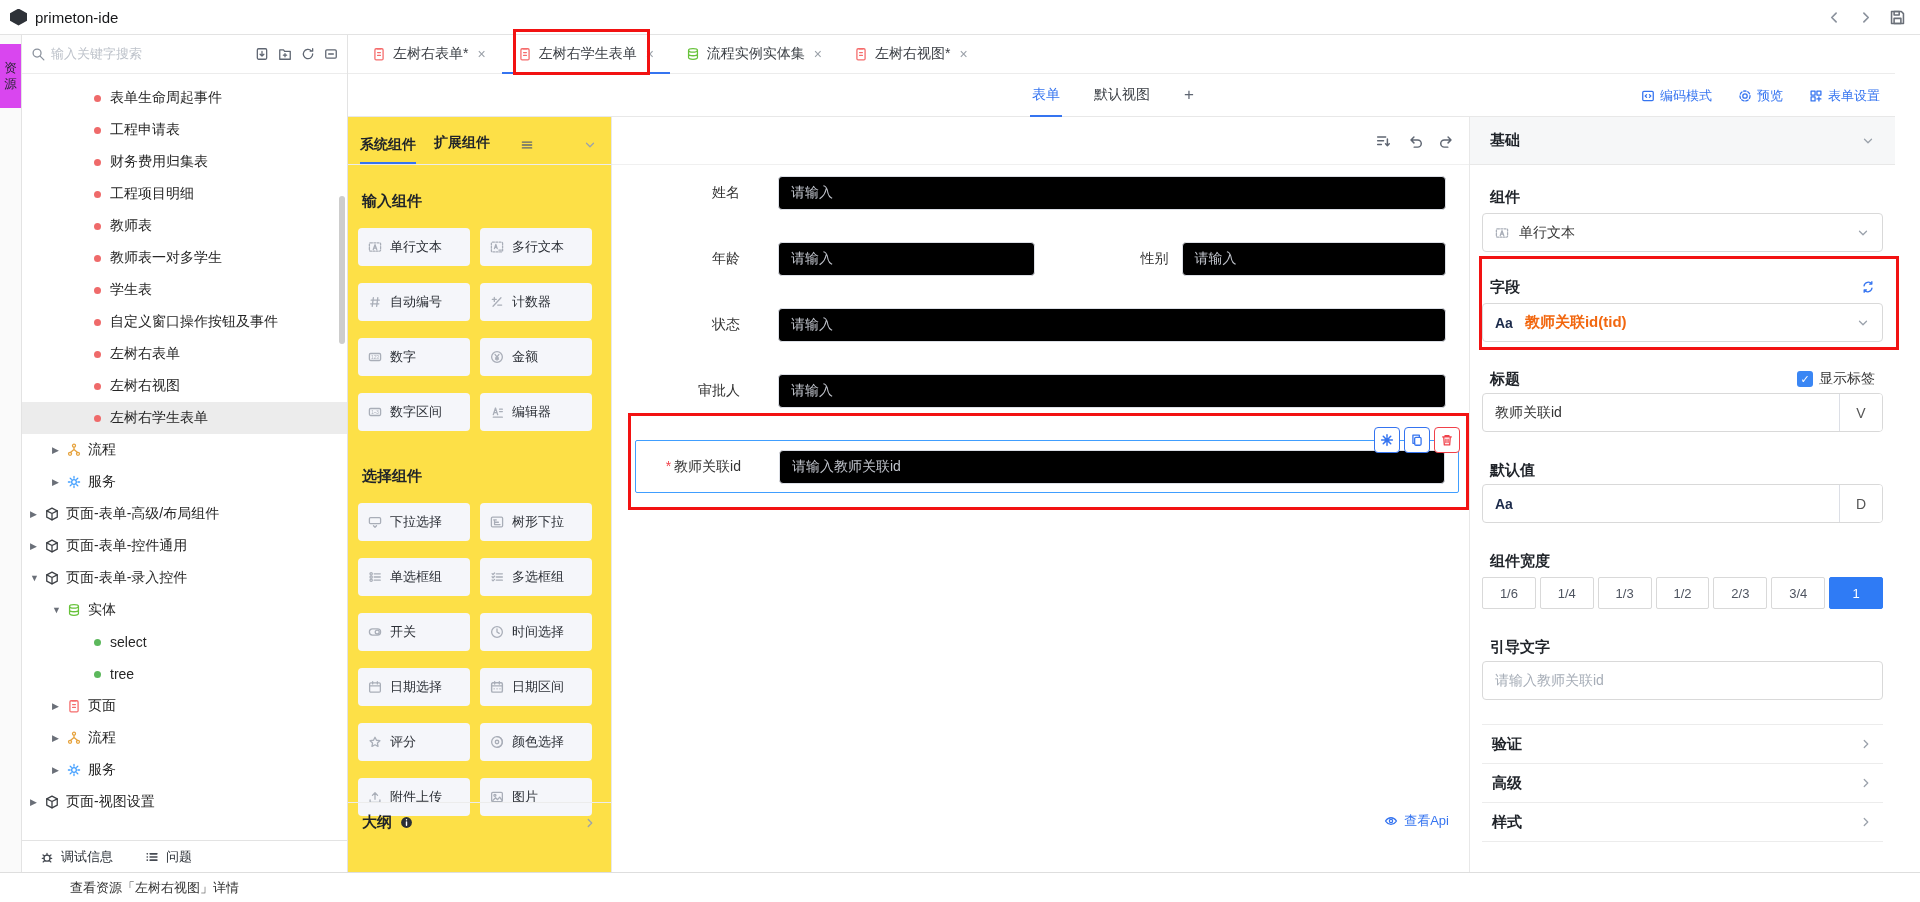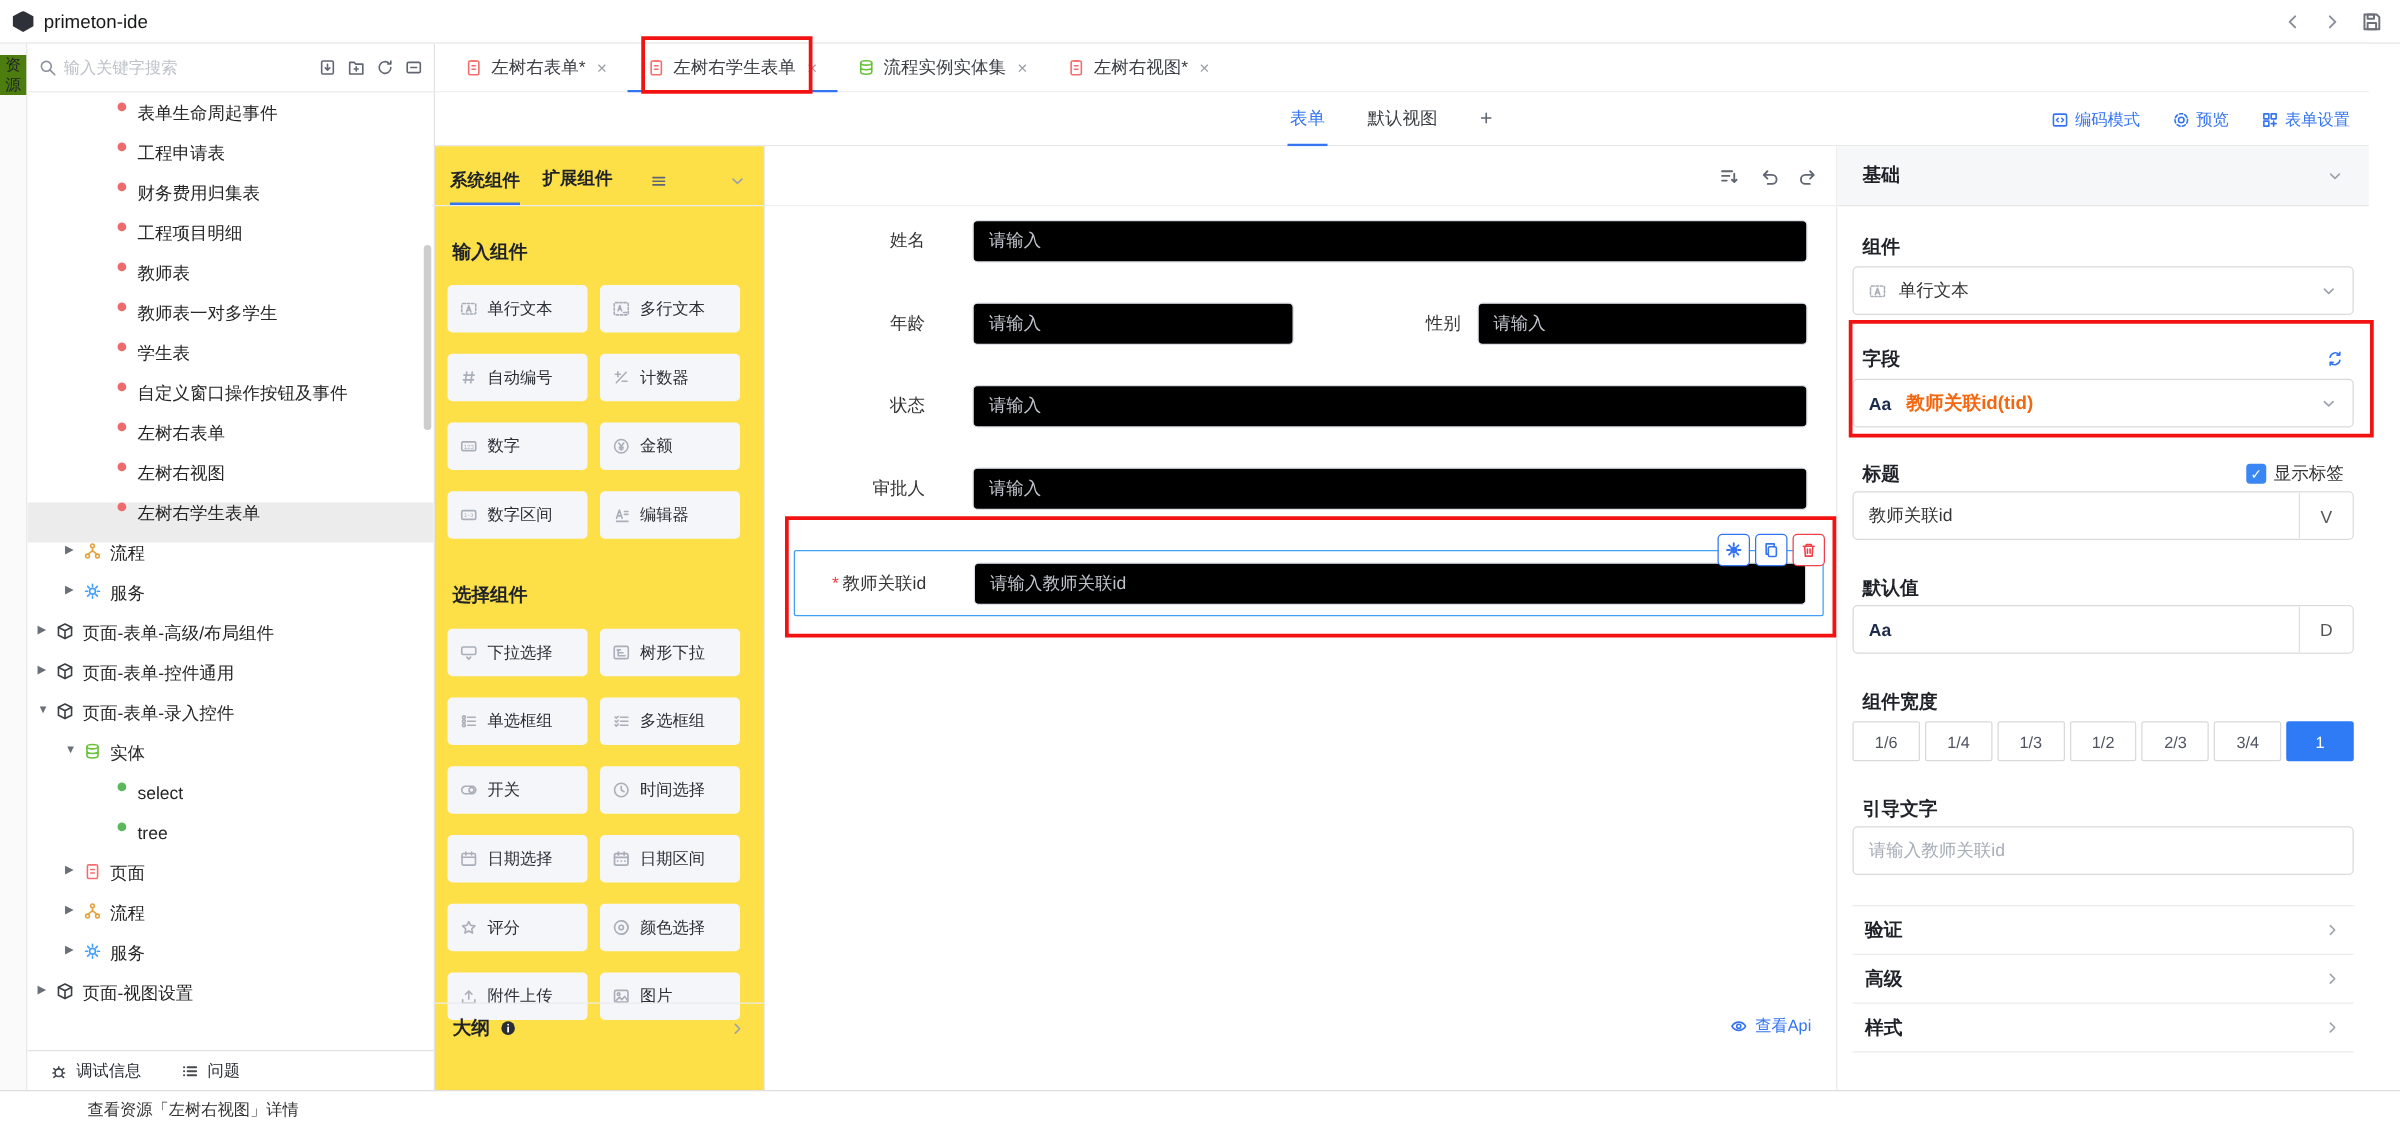--- a/index.html
+++ b/index.html
@@ -8,32 +8,32 @@
 .ic{display:inline-flex;align-items:center;justify-content:center;flex:none}
 
 #titlebar{position:absolute;left:0;top:0;width:1920px;height:35px;background:#fff;
   border-bottom:1px solid #e3e3e3;display:flex;align-items:center}
 .logo{width:17px;height:17px;margin-left:10px;background:#2e3238;
   clip-path:polygon(50% 0,100% 28%,100% 72%,50% 100%,0 72%,0 28%)}
 .app-title{margin-left:8px;font-size:15px;color:#17181a}
 .tb-right{position:absolute;right:14px;top:0;height:35px;display:flex;gap:16px;align-items:center}
 
 #leftrail{position:absolute;left:0;top:35px;width:22px;height:837px;background:#fafafa;border-right:1px solid #e3e3e3}
-.lrail-tab{margin-top:9px;background:#4d7c0f;padding:0 4px;font-size:12.5px;line-height:16px;
+.lrail-tab{margin-top:9px;background:#d946ef;padding:16px 4px;font-size:12.5px;line-height:16px;
   text-align:center;color:#1f2329;word-break:break-all}
 #rightrail{position:absolute;left:1942px;top:35px;width:25px;height:837px;background:#fff;border-left:1px solid #e3e3e3}
 .rr-item{padding:10px 6px;text-align:center;font-size:12.5px;line-height:17px;color:#1f2329;word-break:break-all}
 .rr-item.bordered{border-bottom:1px solid #ececec}
 
 #explorer{position:absolute;left:22px;top:35px;width:326px;height:805px;background:#fff;border-right:1px solid #e3e3e3}
 .search-row{height:39px;border-bottom:1px solid #ececec;display:flex;align-items:center;padding:0 9px;gap:6px}
 .search-ph{color:#bdc2ca;font-size:13px;flex:1}
 .search-icons{display:flex;gap:9px;align-items:center}
 .tree{position:relative;height:766px;overflow:hidden;padding-top:8px}
-.trow{height:32px;display:flex;align-items:flex-start;font-size:14px;color:#262626}
+.trow{height:32px;display:flex;align-items:center;font-size:14px;color:#262626}
 .trow.sel{background:#ececec}
 .lv1{padding-left:8px}.lv2{padding-left:30px}.lv3{padding-left:72px}
 .tarrow{width:13px;font-size:9px;color:#6a6f78;flex:none}
 .bullet{width:7px;height:7px;border-radius:50%;margin-right:9px;flex:none}
 .ticon{margin:0 7px 0 2px;display:flex;flex:none}
 .scrollthumb{position:absolute;right:2px;top:122px;width:6px;height:148px;background:#cdcdcd;border-radius:3px}
 #explorer-bottom{position:absolute;left:22px;top:840px;width:326px;height:32px;background:#fff;
   border-top:1px solid #e3e3e3;border-right:1px solid #e3e3e3;display:flex;align-items:center;gap:32px;padding-left:18px}
 .eb-item{display:flex;align-items:center;gap:7px;font-size:13px;color:#2a2f36}
 #statusbar{position:absolute;left:0;top:872px;width:1920px;height:30px;background:#fff;border-top:1px solid #dedede;

